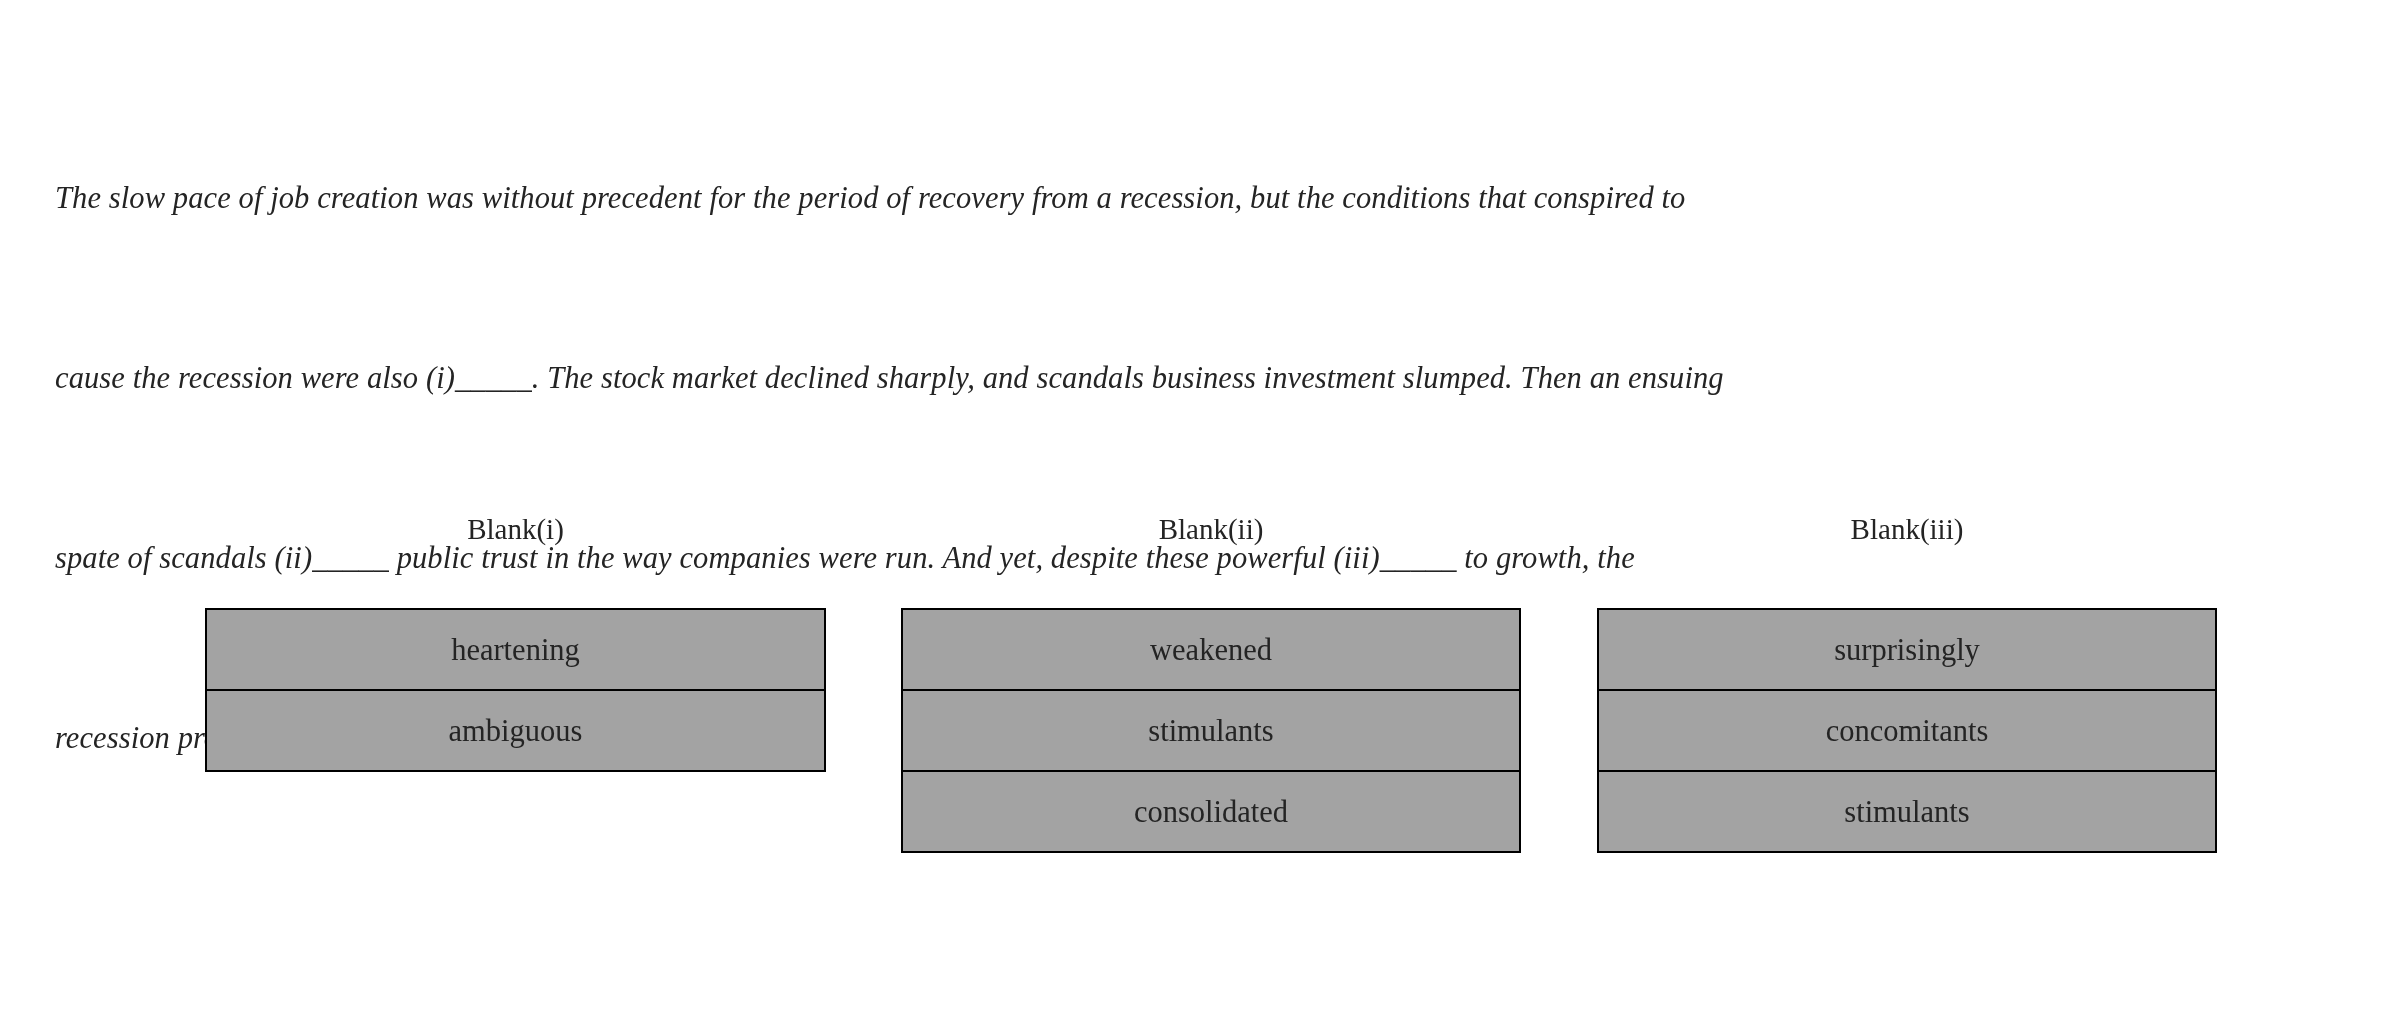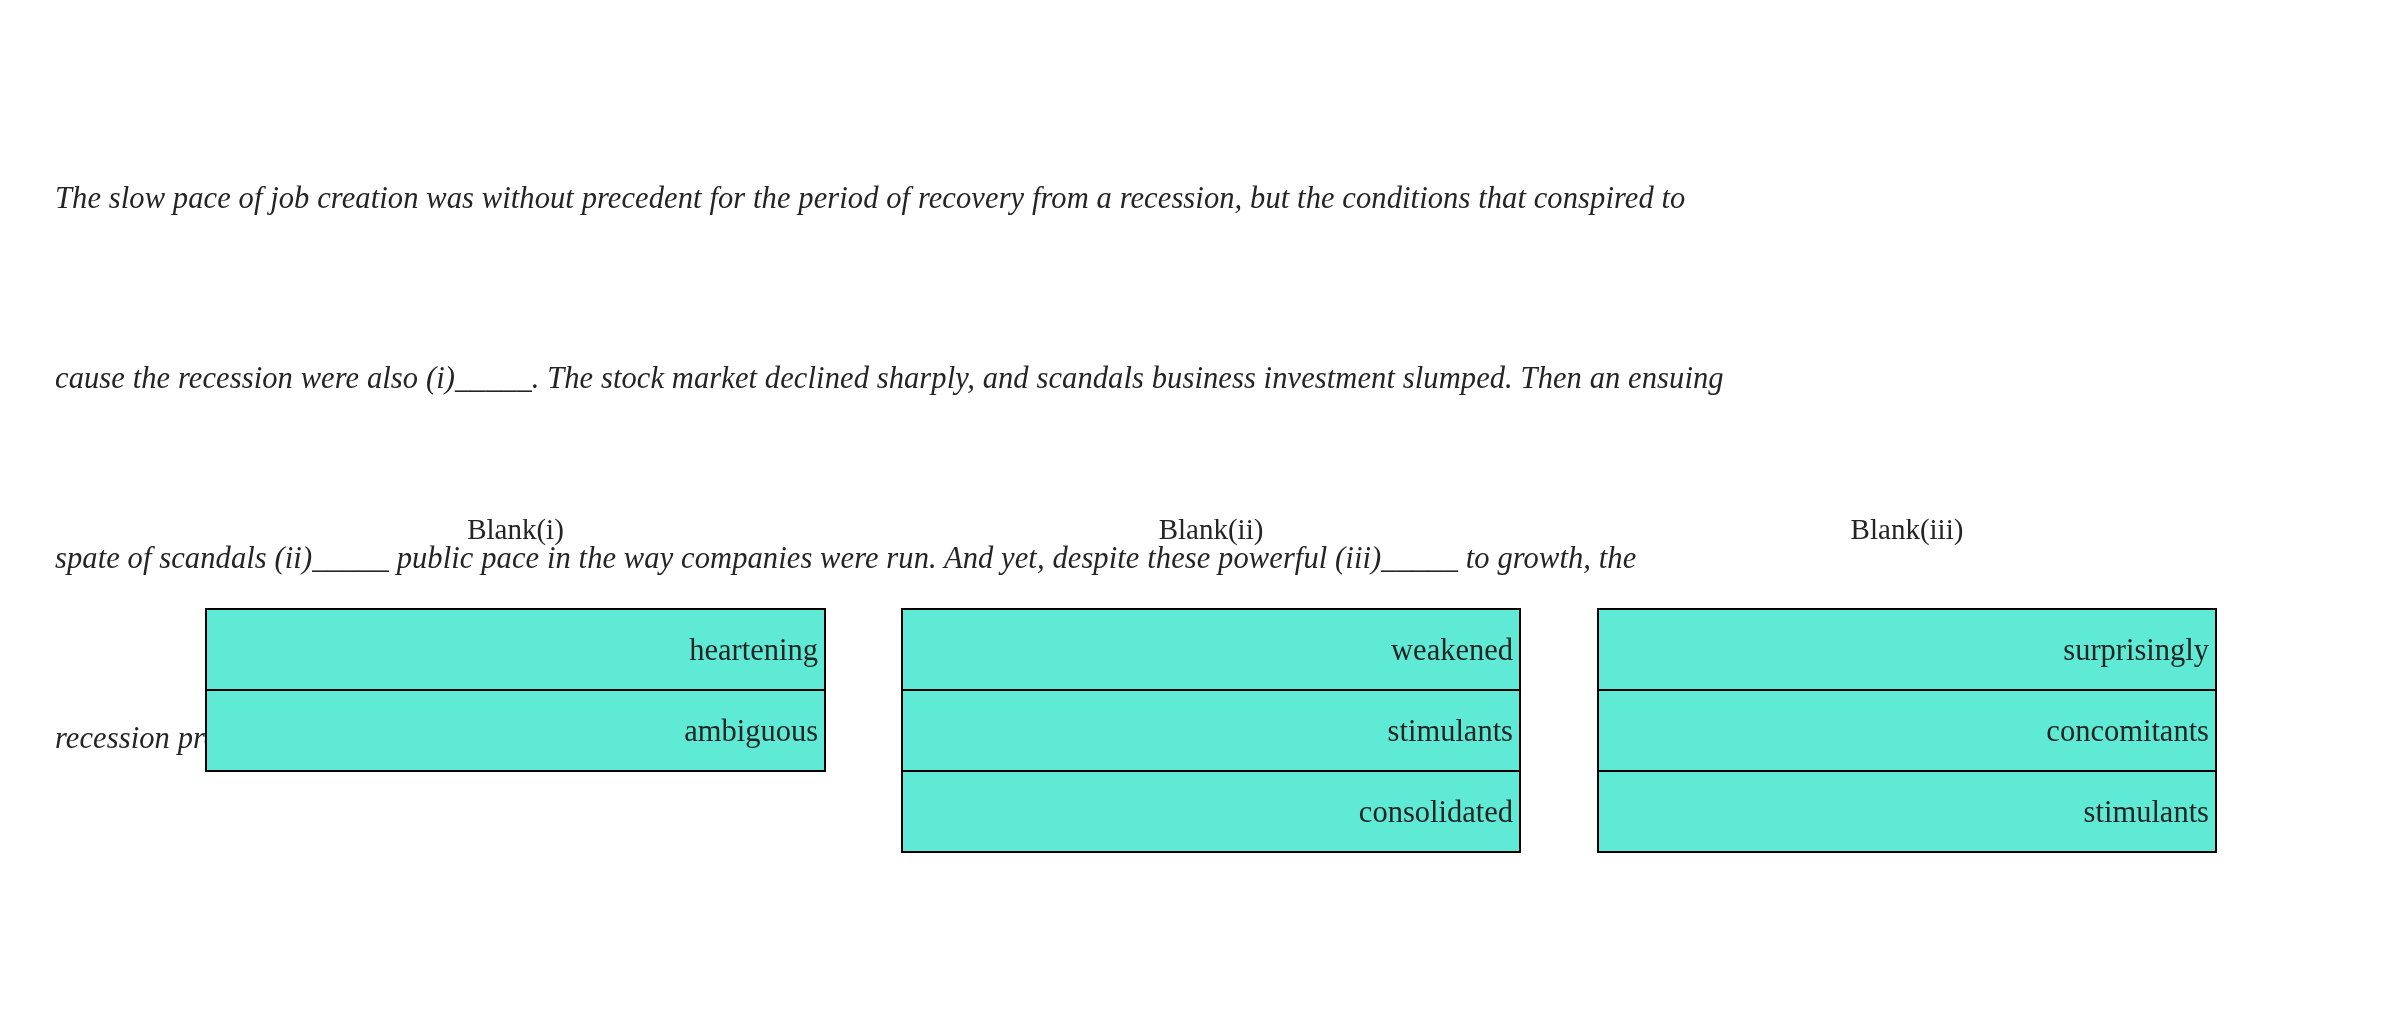--- a/index.html
+++ b/index.html
@@ -67,38 +67,38 @@
     position: absolute;
     top: 608px;
     left: 0;
     width: 100%;
     border-collapse: collapse;
     table-layout: fixed;
   }
   .choice-table td {
     border: 2px solid #000000;
     height: 79px;
-    text-align: right;
+    text-align: center;
     vertical-align: middle;
     font-size: 30.5px;
     line-height: 36px;
     color: #242424;
     padding: 0 6px;
-    background: #5eead4;
+    background: #a3a3a3;
   }
 </style>
 </head>
 <body>
 
 <div id="page">
 
   <div class="passage">
     <span class="ln">The slow pace of job creation was without precedent for the period of recovery from a recession, but the conditions that conspired to</span>
     <span class="ln">cause the recession were also (i)_____. The stock market declined sharply, and scandals business investment slumped. Then an ensuing</span>
-    <span class="ln">spate of scandals (ii)_____ public pace in the way companies were run. And yet, despite these powerful (iii)_____ to growth, the</span>
+    <span class="ln">spate of scandals (ii)_____ public trust in the way companies were run. And yet, despite these powerful (iii)_____ to growth, the</span>
     <span class="ln">recession proved surprisingly mild.</span>
   </div>
 
   <div class="answer-area">
 
     <div class="blank-group g1">
       <div class="group-header">Blank(i)</div>
       <table class="choice-table">
         <tbody>
           <tr>

